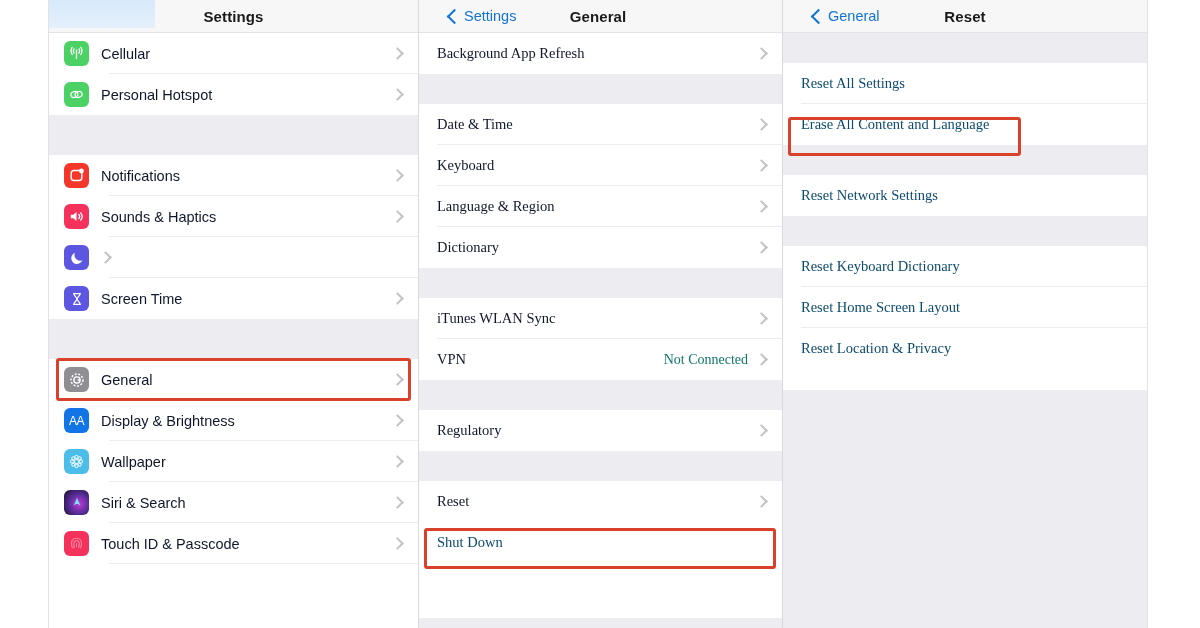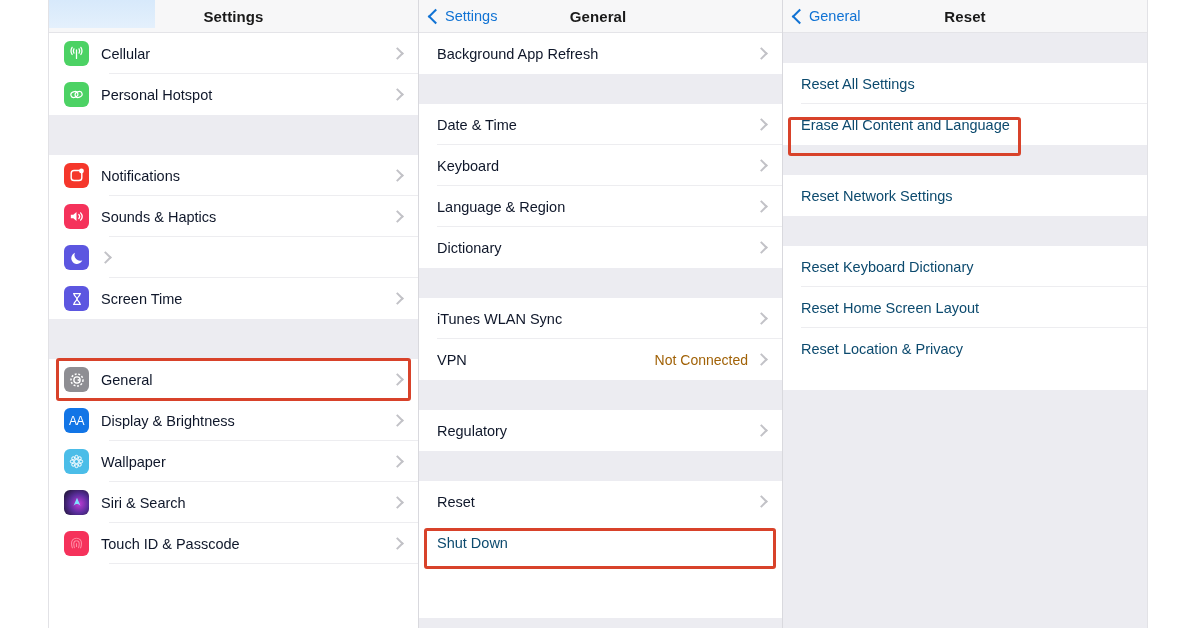--- a/index.html
+++ b/index.html
@@ -23,20 +23,21 @@
   .col-2{width:364px;border-right:1px solid #d9d9de;}
   .col-3{width:364px;}
 
   
   .hdr{
     position:relative;height:33px;
     background:#f7f7f8;
     border-bottom:1px solid #e4e4e8;
     display:flex;align-items:center;
     box-sizing:border-box;
+    padding-left:19px;
   }
   .hdr-accent{
     position:absolute;left:0;top:0;width:106px;height:28px;
     background:linear-gradient(to bottom,#d7e9fb,#e4f0fc);
   }
   .hdr-title{
     position:absolute;left:0;right:0;text-align:center;
     font-size:15px;font-weight:bold;color:#1a1a1a;
     letter-spacing:.1px;
   }
@@ -62,29 +63,29 @@
   .row{
     position:relative;
     display:flex;align-items:center;
     height:41px;
     background:#ffffff;
     box-sizing:border-box;
   }
   .row .sep{
     position:absolute;left:60px;right:0;bottom:0;height:1px;background:#ededf0;
   }
-  .row-plain{padding-left:18px;}
+  .row-plain{padding-left:18px;font-family:Liberation Serif, serif;}
   .row-plain .sep{left:18px;}
   .label{
     font-size:14.5px;color:#0f172a;flex:1;
     white-space:nowrap;overflow:hidden;
   }
   .label.link{color:#0c4a6e;}
   .value{
-    font-size:14px;color:#a16207;margin-right:9px;white-space:nowrap;
+    font-size:14px;color:#0f766e;margin-right:9px;white-space:nowrap;
   }
   .chev{
     width:7px;height:7px;
     border-top:2px solid #c2c2c7;
     border-right:2px solid #c2c2c7;
     transform:rotate(45deg);
     margin-right:16px;flex:none;
   }
   .gap{background:#ececf1;height:40px;}
   .gap-sm{background:#ececf1;height:30px;}

